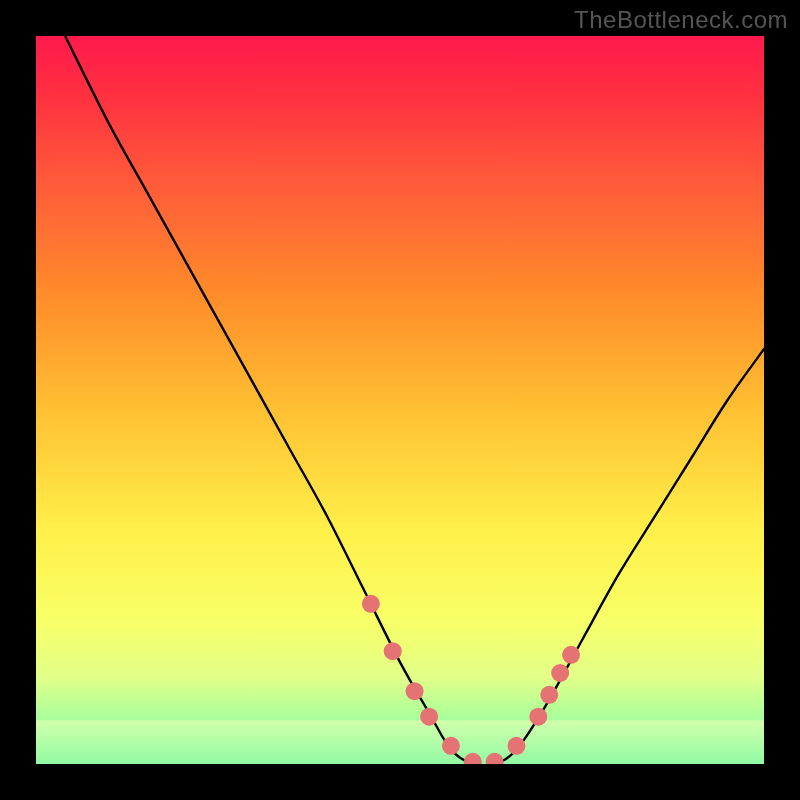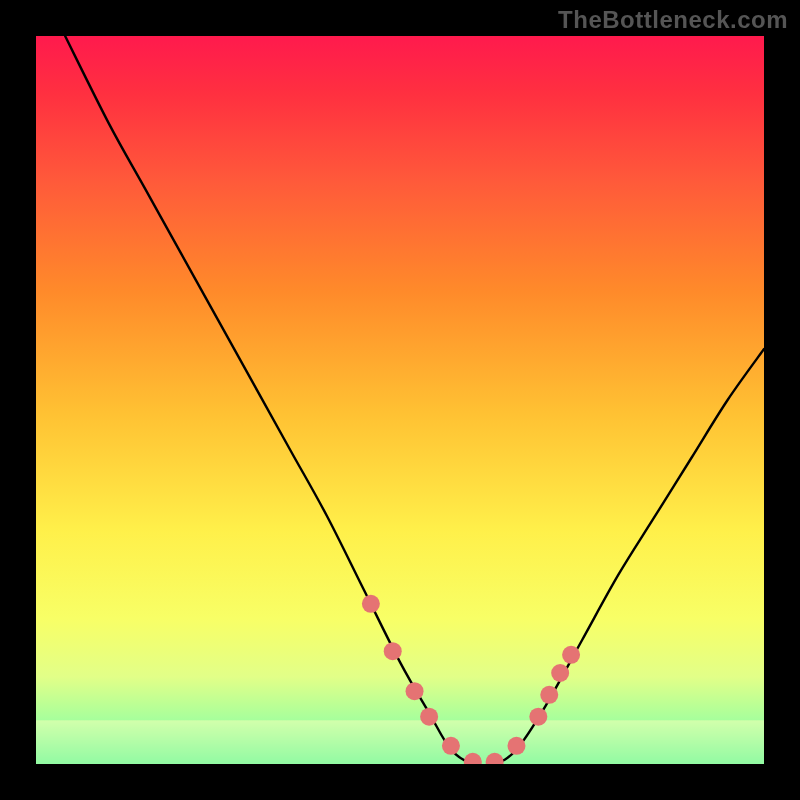--- a/index.html
+++ b/index.html
@@ -34,21 +34,21 @@
       #e2ff88 88%,
       #a6ff9c 94%,
       #19f58a 100%);
   }
   .attribution {
     position: absolute;
     top: 6px;
     right: 12px;
     color: #555;
     font-size: 24px;
-    font-weight: 700;
+    font-weight: 400;
     letter-spacing: 0.5px;
     user-select: none;
   }
   svg { position: absolute; inset: 0; }
 </style>
 </head>
 <body>
 
 <div class="chart-wrap">
 

